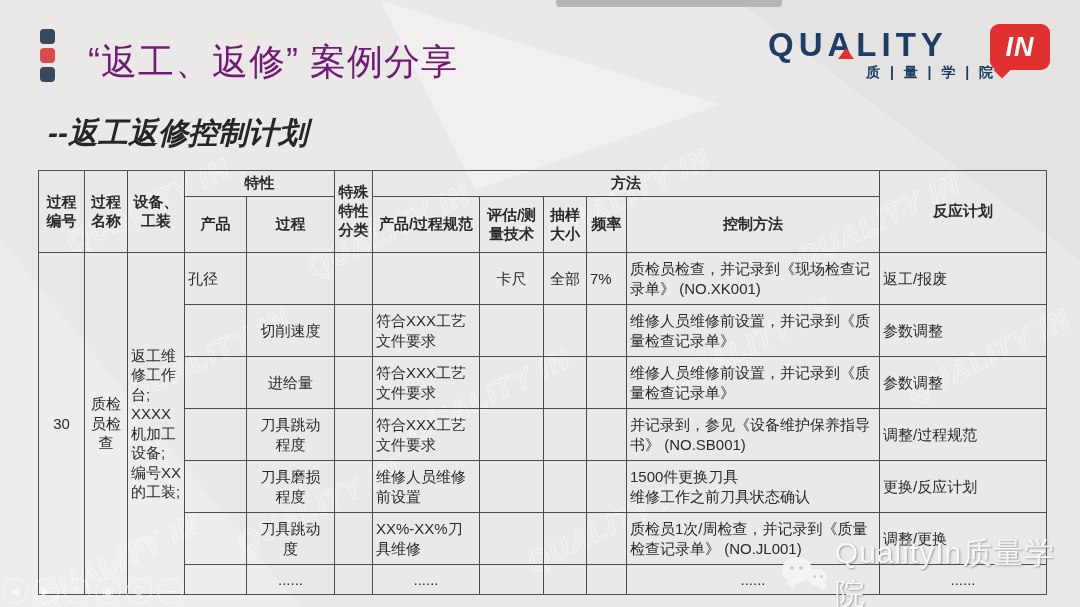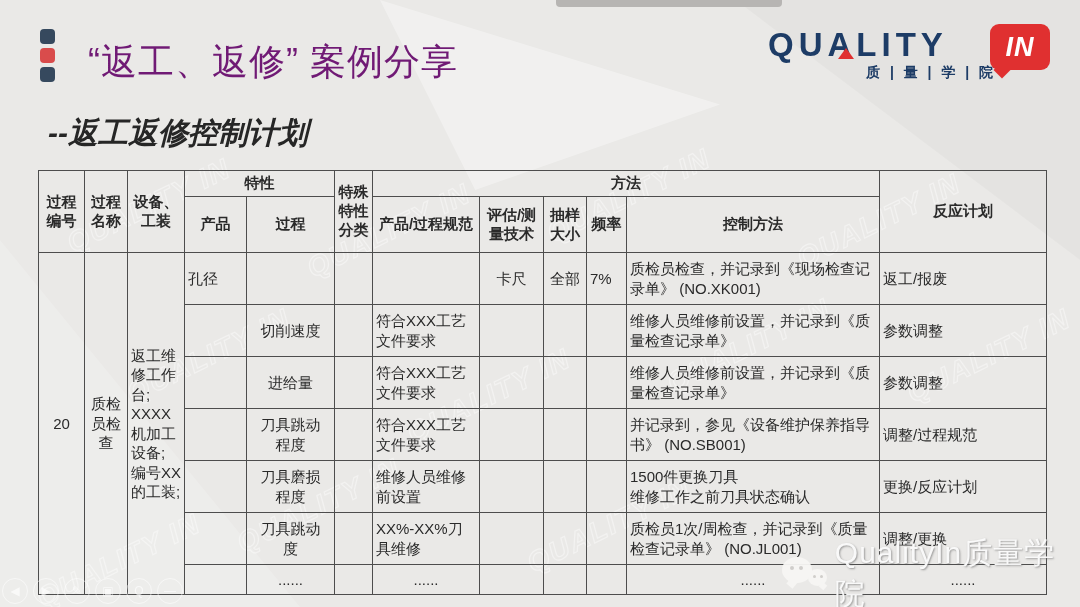--- a/index.html
+++ b/index.html
@@ -134,21 +134,21 @@
       <th>产品/过程规范</th>
       <th>评估/测
 量技术</th>
       <th>抽样
 大小</th>
       <th>频率</th>
       <th>控制方法</th>
     </tr>
 
     <tr class="dr">
-      <td rowspan="7" class="c">20</td>
+      <td rowspan="7" class="c">30</td>
       <td rowspan="7" class="c">质检员检查</td>
       <td rowspan="7" class="l pre">返工维修工作台;
 XXXX机加工设备;
 编号XX的工装;</td>
       <td class="l">孔径</td>
       <td class="c"></td>
       <td class="c"></td>
       <td class="l"></td>
       <td class="c">卡尺</td>
       <td class="c">全部</td>

